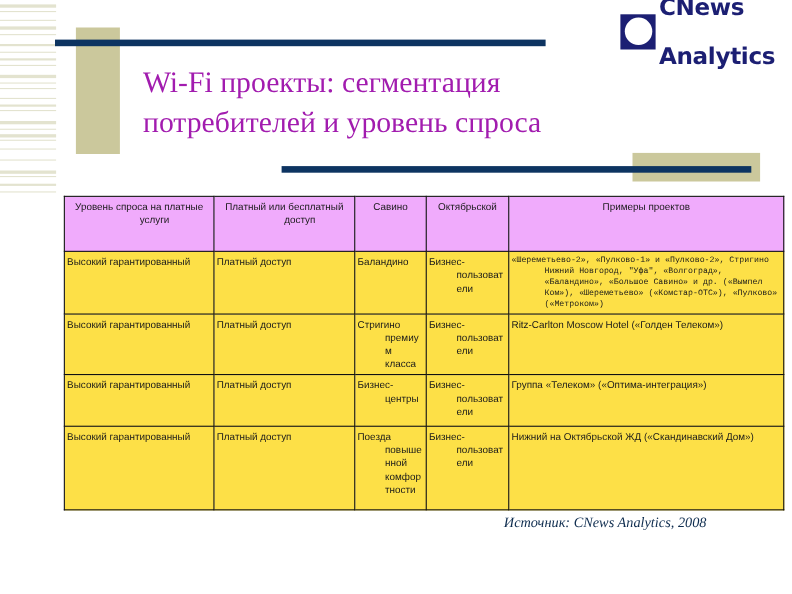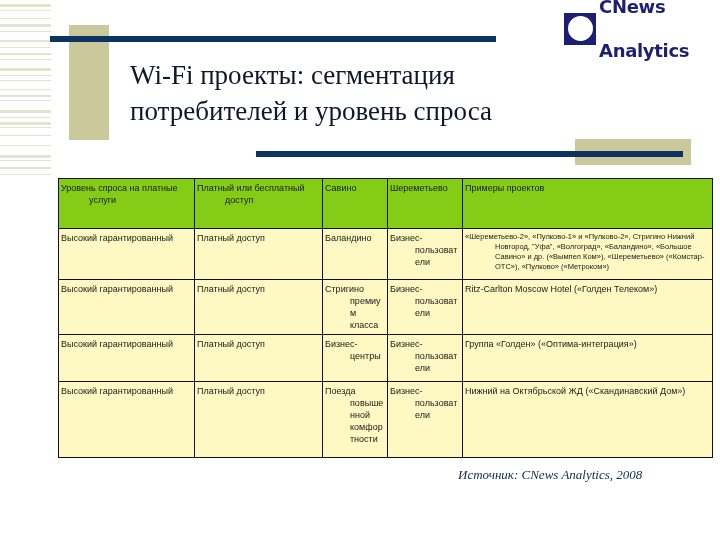--- a/index.html
+++ b/index.html
@@ -58,21 +58,21 @@
       background: #0d3461;
     }
     .title {
       position: absolute;
       left: 130px;
       top: 57px;
       width: 440px;
       font-family: "Liberation Serif", serif;
       font-size: 27px;
       line-height: 36px;
-      color: #0f172a;
+      color: #a21caf;
     }
     .logo {
       position: absolute;
       left: 564px;
       top: 11px;
       height: 36px;
       display: flex;
       align-items: center;
     }
     .logo-mark {
@@ -91,21 +91,21 @@
       height: 25px;
       border-radius: 50%;
       background: #ffffff;
     }
     .logo-text {
       display: flex;
       flex-direction: column;
       font-family: "DejaVu Sans", sans-serif;
       font-weight: bold;
       color: #1c1f73;
-      font-size: 18px;
+      font-size: 21px;
       line-height: 16px;
       letter-spacing: -0.3px;
       gap: 28px;
     }
     table.grid {
       position: absolute;
       left: 58px;
       top: 178px;
       width: 654px;
       border-collapse: collapse;
@@ -117,42 +117,44 @@
     table.grid td, table.grid th {
       border: 1.5px solid #111111;
       vertical-align: top;
       padding: 3px 2px;
       text-align: left;
       font-weight: normal;
       line-height: 12px;
       word-wrap: break-word;
     }
     table.grid thead th {
-      background: #84cc16;
+      background: #f0abfc;
       height: 43px;
+      text-align: center;
     }
     table.grid tbody td {
-      background: #fef9c3;
+      background: #fde047;
     }
     .hang {
       display: block;
       padding-left: 28px;
       text-indent: -28px;
     }
     .hang2 {
       display: block;
       padding-left: 25px;
       text-indent: -25px;
     }
     .examples-small {
       font-size: 7.5px;
       line-height: 10px;
       display: block;
       padding-left: 30px;
       text-indent: -30px;
+      font-family: Liberation Mono, monospace;
     }
     .examples {
       font-size: 9px;
       margin-top: 28px;
     }
     .source {
       position: absolute;
       left: 458px;
       top: 467px;
       font-family: "Liberation Serif", serif;
@@ -217,21 +219,21 @@
   </colgroup>
   <thead>
     <tr>
       <th>
           <span class="hang">Уровень спроса на платные услуги</span>
         </th>
       <th>
           <span class="hang">Платный или бесплатный доступ</span>
         </th>
       <th><span>Савино</span></th>
-      <th><span>Шереметьево</span></th>
+      <th><span>Октябрьской</span></th>
       <th><span>Примеры проектов</span></th>
     </tr>
   </thead>
   <tbody>
     <tr style="height:51px">
       <td>Высокий гарантированный</td>
       <td>Платный доступ</td>
       <td>Баландино</td>
       <td>
           <span class="hang2">Бизнес-пользователи</span>
@@ -253,21 +255,21 @@
     </tr>
     <tr style="height:47px">
       <td>Высокий гарантированный</td>
       <td>Платный доступ</td>
       <td>
           <span class="hang2">Бизнес-центры</span>
         </td>
       <td>
           <span class="hang2">Бизнес-пользователи</span>
         </td>
-      <td class="examples">Группа «Голден» («Оптима-интеграция»)</td>
+      <td class="examples">Группа «Телеком» («Оптима-интеграция»)</td>
     </tr>
     <tr style="height:76px">
       <td>Высокий гарантированный</td>
       <td>Платный доступ</td>
       <td>
           <span class="hang2">Поезда повышенной комфортности</span>
         </td>
       <td>
           <span class="hang2">Бизнес-пользователи</span>
         </td>

